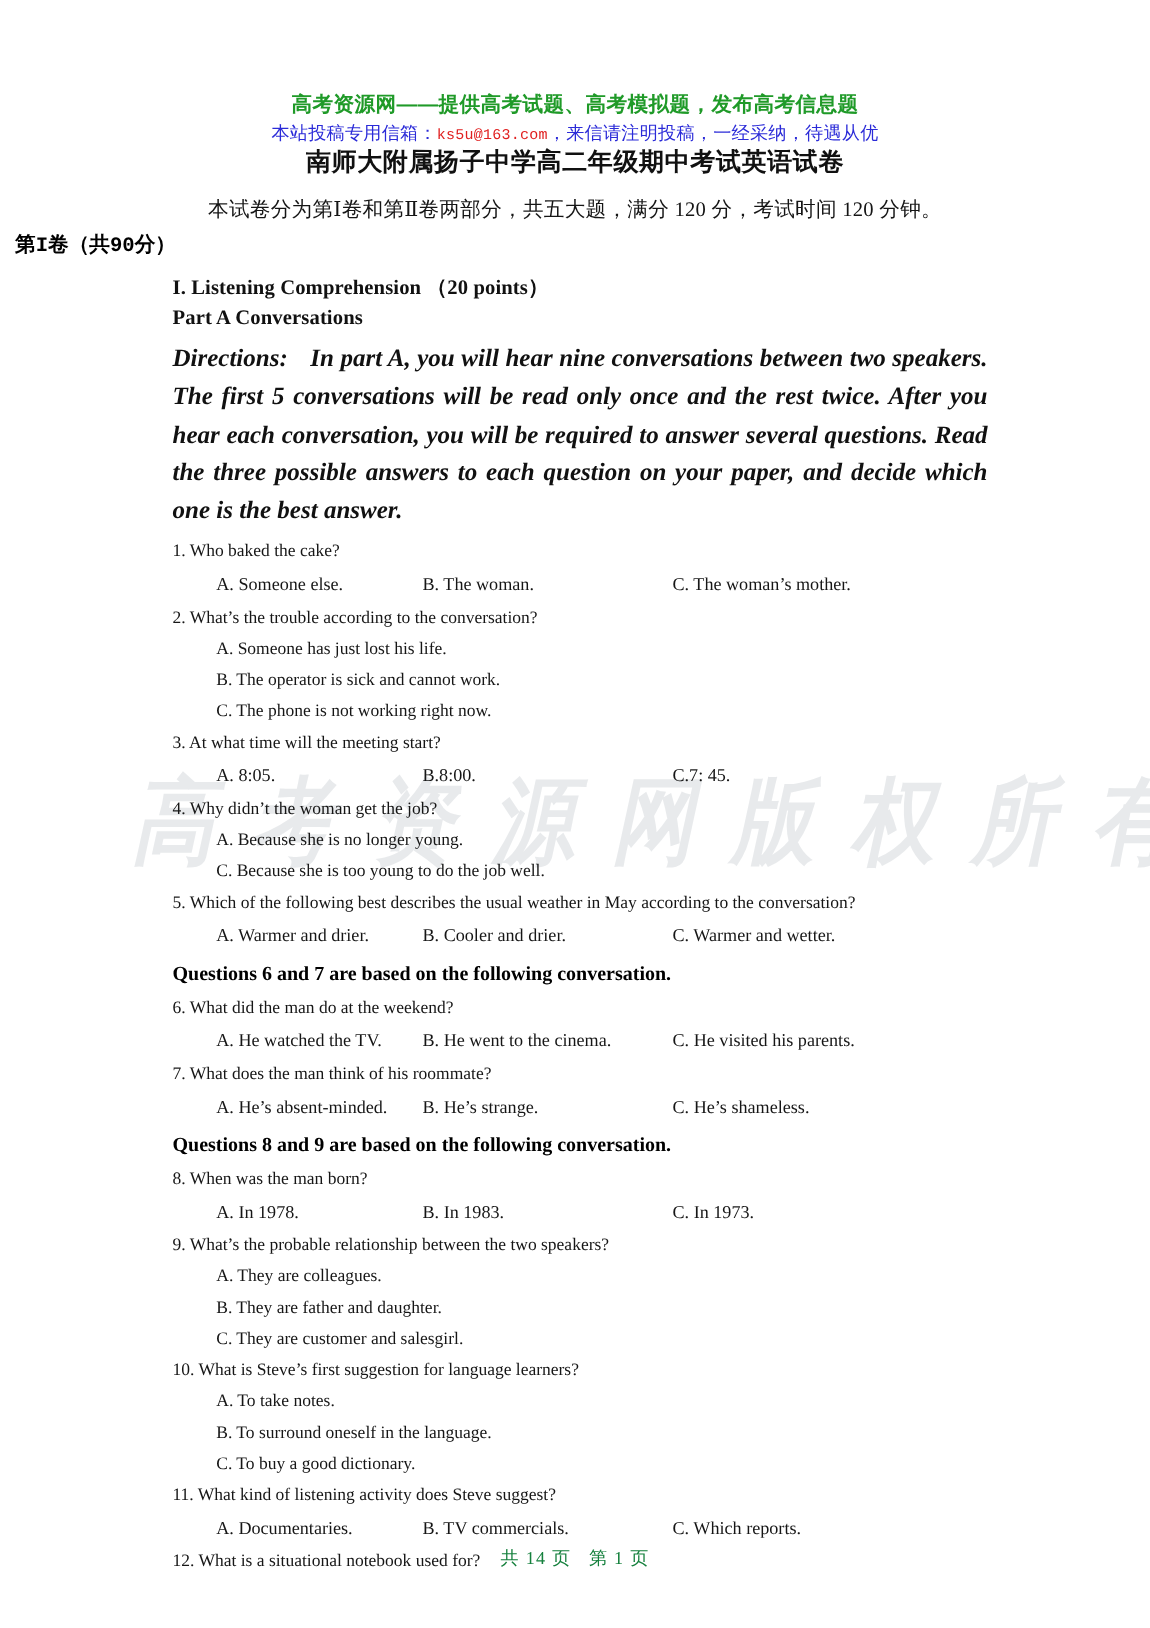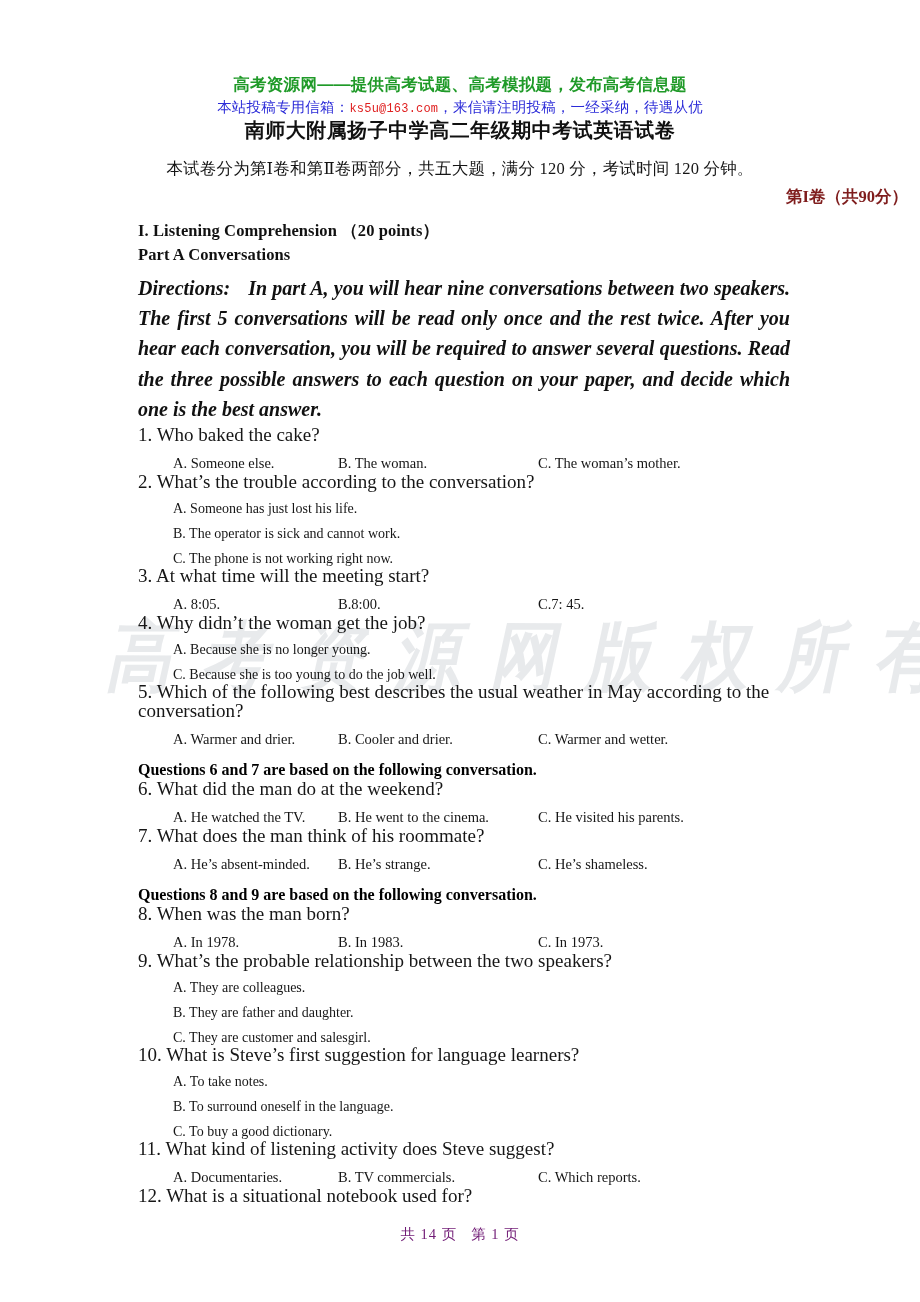--- a/index.html
+++ b/index.html
@@ -88,25 +88,26 @@
     color: #111;
   }
   .paper-sub {
     text-align: center;
     font-size: 16.5px;
     margin-top: 14px;
     color: #151515;
     letter-spacing: 0.2px;
   }
   .paper-part {
-    text-align: right;
+    text-align: left;
     font-weight: bold;
     font-size: 16.5px;
     margin-top: 6px;
-    color: #7f1d1d;
+    color: #000000;
+    font-family: Liberation Mono, monospace;
   }
 
   
   .body-wrap {
     margin: 0 auto;
     width: 660px;
     padding-left: 8px;
   }
 
   .sec-head {
@@ -124,22 +125,23 @@
     font-size: 20px;
     line-height: 1.52;
     margin-top: 8px;
     text-align: justify;
     text-justify: inter-word;
     color: #111;
   }
   .directions .dlabel { margin-right: 18px; }
 
   .q-line {
-    font-size: 19px;
+    font-size: 14px;
     line-height: 1.0;
+    margin-top: 11px;
     color: #161616;
   }
   .group-head {
     font-weight: bold;
     font-size: 16px;
     margin-top: 13px;
     color: #000000;
   }
 
   .opts-row {
@@ -165,23 +167,23 @@
     font-size: 14px;
     color: #161616;
     line-height: 1.0;
   }
 
   
   .footer {
     position: absolute;
     left: 0;
     right: 0;
-    bottom: 58px;
+    bottom: 46px;
     text-align: center;
-    color: #701a75;
+    color: #15803d;
     font-size: 14.5px;
     letter-spacing: 1px;
     z-index: 3;
   }
   .footer .sep { display: inline-block; width: 14px; }
 </style>
 </head>
 <body>
 
 <div class="page">

